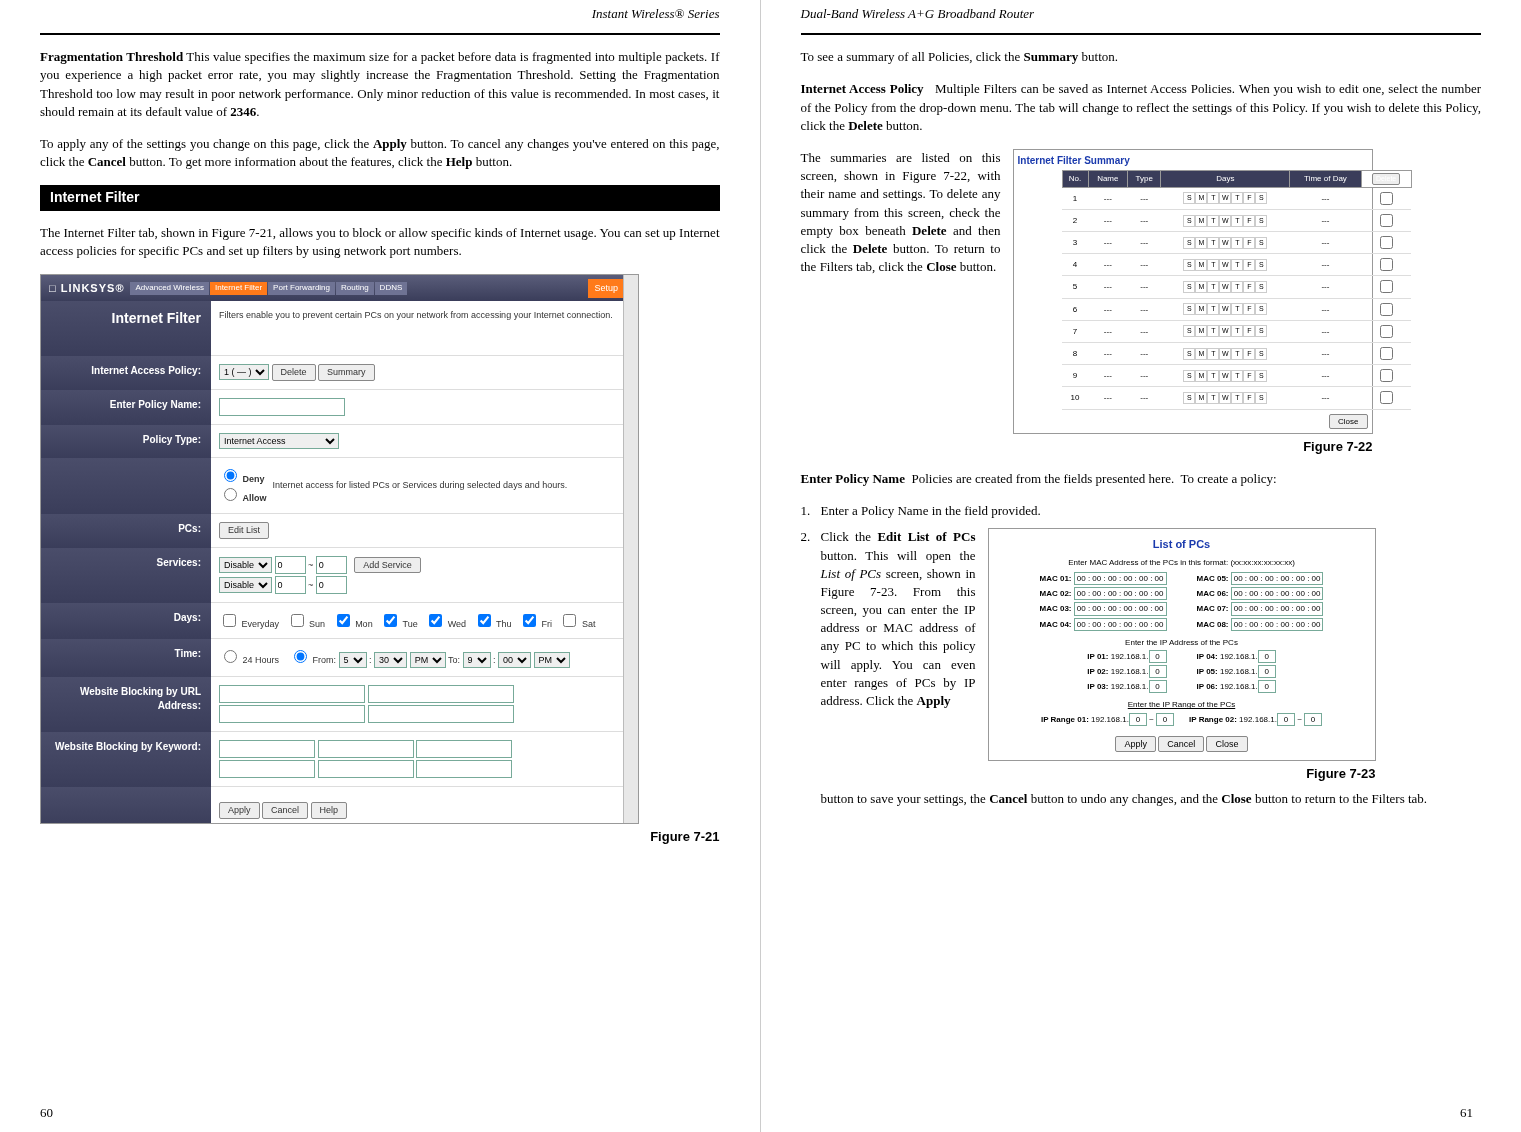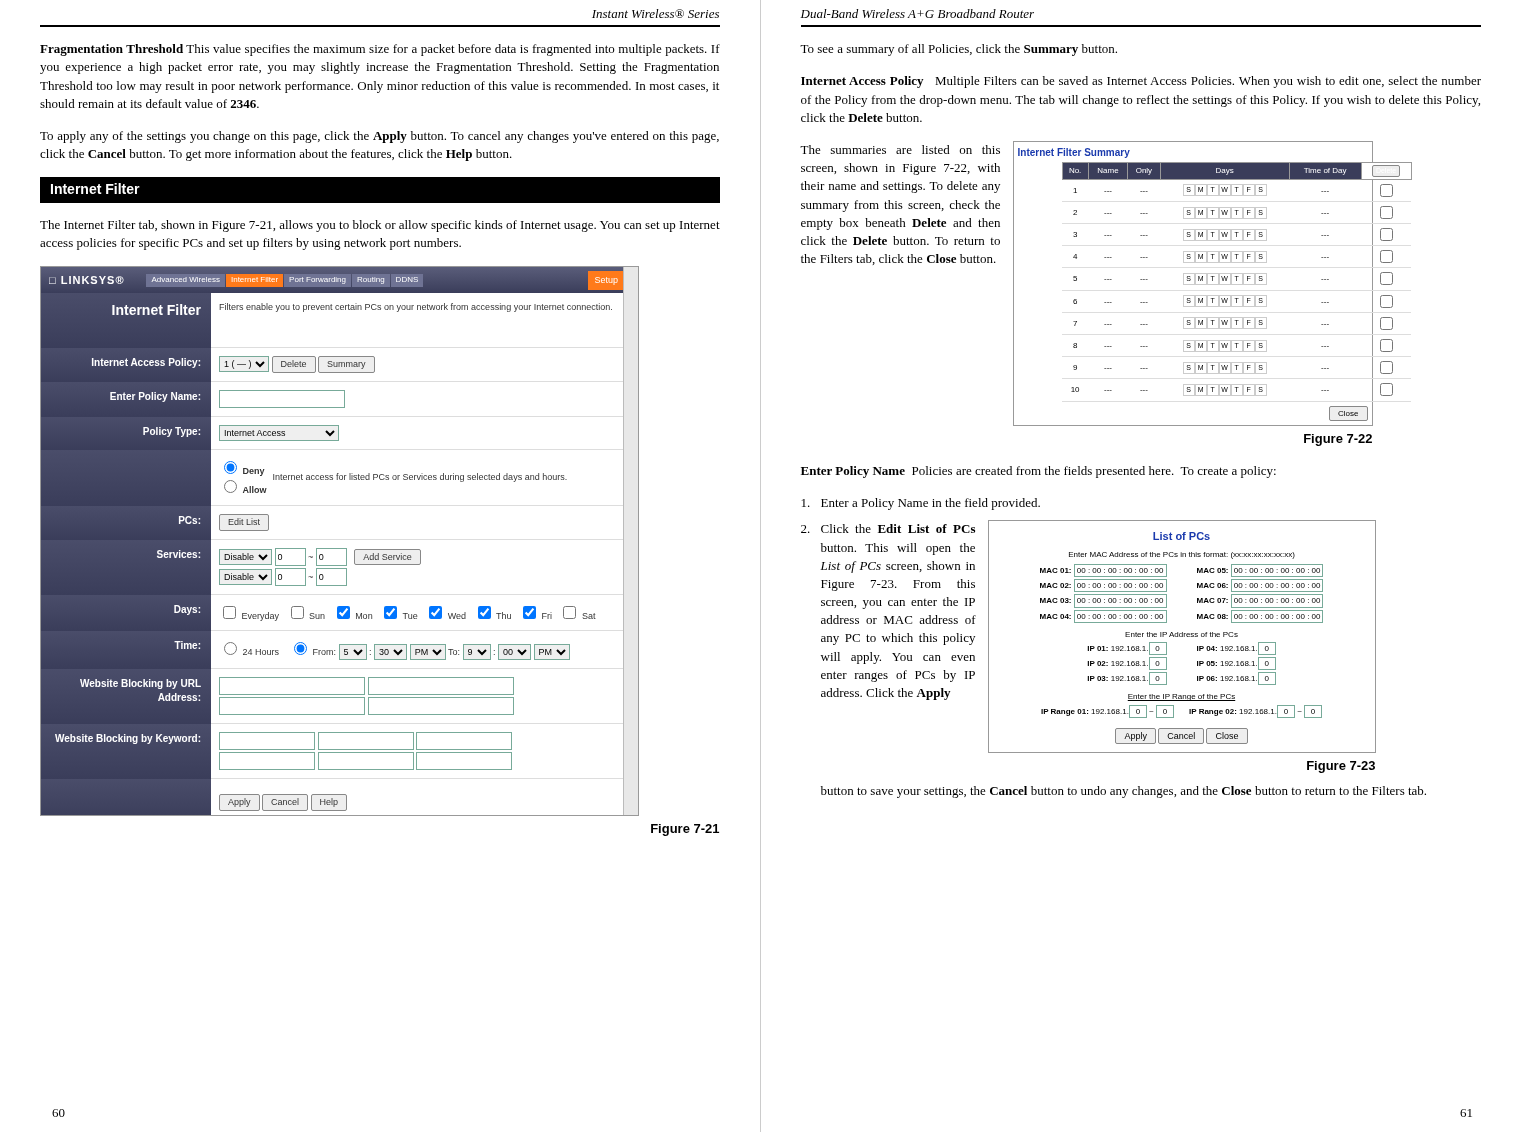--- a/index.html
+++ b/index.html
@@ -24,21 +24,21 @@
       width: 50%;
       border-right: 1px solid #ccc;
     }
     .page-right {
       width: 50%;
     }
     .header {
       font-style: italic;
       font-size: 13px;
       border-bottom: 2px solid black;
-      padding-bottom: 2px;
+      padding-bottom: 10px;
       margin-bottom: 12px;
     }
     .header-left { text-align: right; }
     .header-right { text-align: left; }
     .body-text {
       text-align: justify;
       margin-bottom: 14px;
     }
     .bold { font-weight: bold; }
     .section-bar {
@@ -55,21 +55,21 @@
       font-weight: bold;
       font-size: 13px;
       text-align: right;
       margin-top: 4px;
     }
     .page-number {
       position: absolute;
       bottom: 10px;
       font-size: 13px;
     }
-    .page-number-left { left: 52px; }
+    .page-number-left { left: 40px; }
     .page-number-right { right: 48px; }
     
     .fig721 {
       border: 1px solid #999;
       margin-top: 10px;
       width: 597px;
       height: 548px;
       background: white;
       font-family: Verdana, Arial, sans-serif;
       font-size: 9px;
@@ -87,21 +87,20 @@
     }
     .fig721-header {
       background: linear-gradient(#5a5d7a, #3a3d5a);
       height: 26px;
       display: flex;
       align-items: center;
       color: white;
       padding-left: 8px;
       font-size: 10px;
       width: calc(100% - 14px);
-      gap: 16px;
     }
     .fig721-logo { font-weight: bold; font-size: 11px; letter-spacing: 1px; }
     .fig721-tabs {
       display: flex;
       margin-left: 6px;
     }
     .fig721-tab {
       background: #6f7394;
       color: white;
       font-size: 8px;
@@ -416,21 +415,21 @@
         The summaries are listed on this screen, shown in Figure 7-22, with their name and settings. To delete any summary from this screen, check the empty box beneath <b>Delete</b> and then click the <b>Delete</b> button. To return to the Filters tab, click the <b>Close</b> button.
       </div>
       <div>
         <div class="fig722">
           <div class="fig722-title">Internet Filter Summary</div>
           <table>
             <tbody>
                 <tr>
               <th>No.</th>
               <th>Name</th>
-              <th>Only</th>
+              <th>Type</th>
               <th>Days</th>
               <th>Time of Day</th>
               <th style="background:white;"><span class="fig721-btn" style="font-size:7px;padding:0 3px;">Delete</span></th>
             </tr>
             </tbody>
               <tbody id="fig722-rows">
                 <tr>
                   <td>1</td>
                   <td>---</td>
                   <td>---</td>

